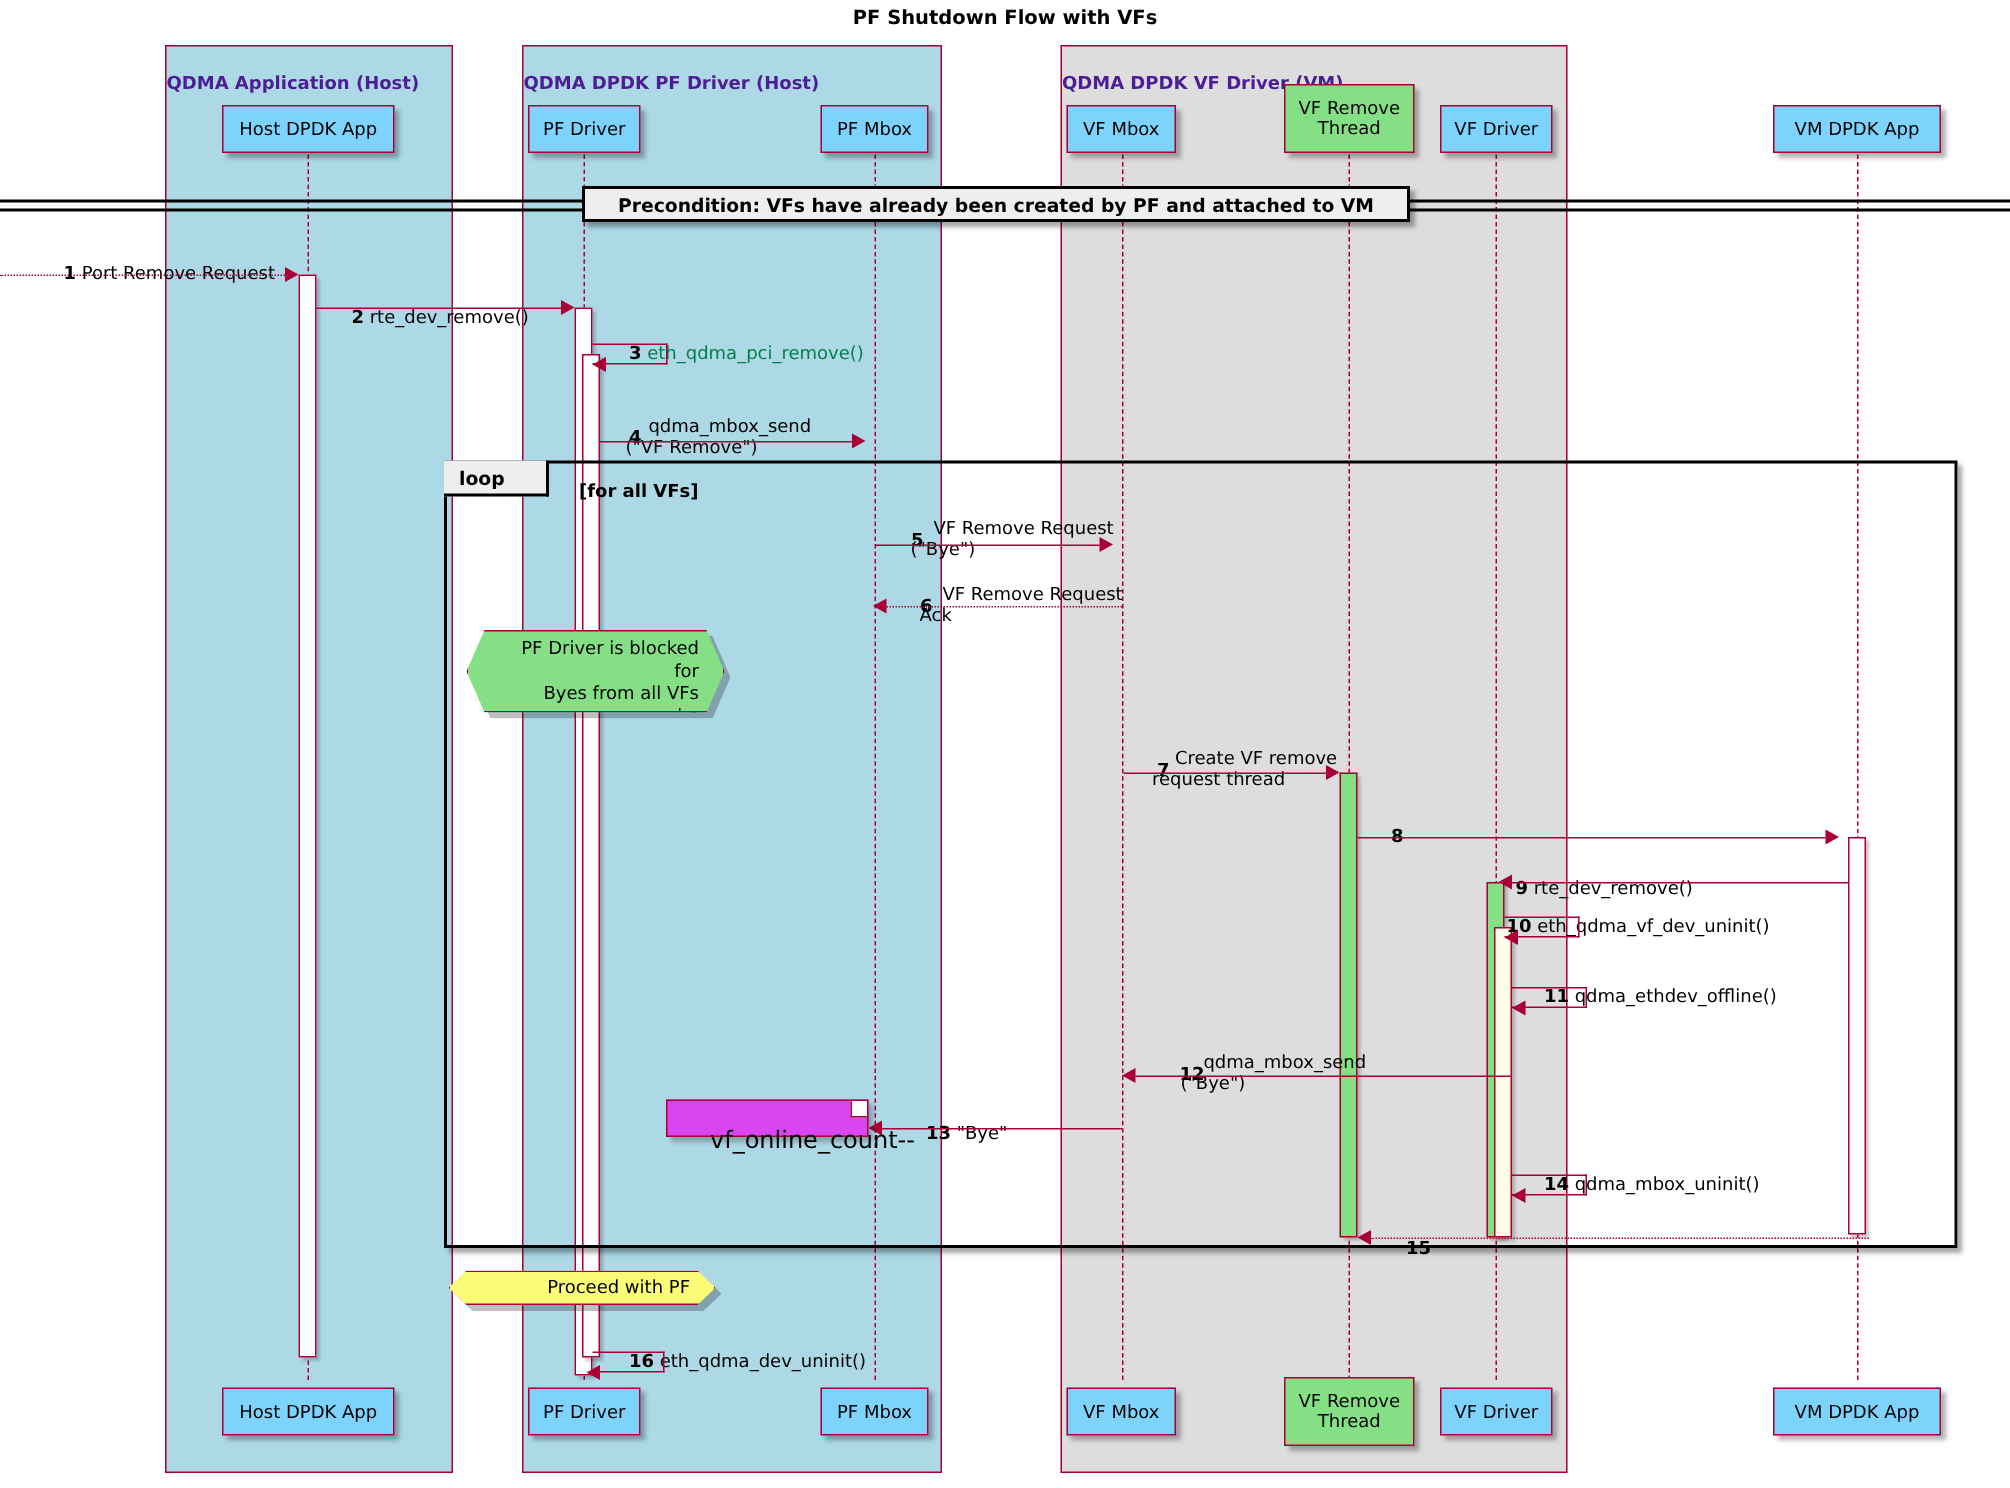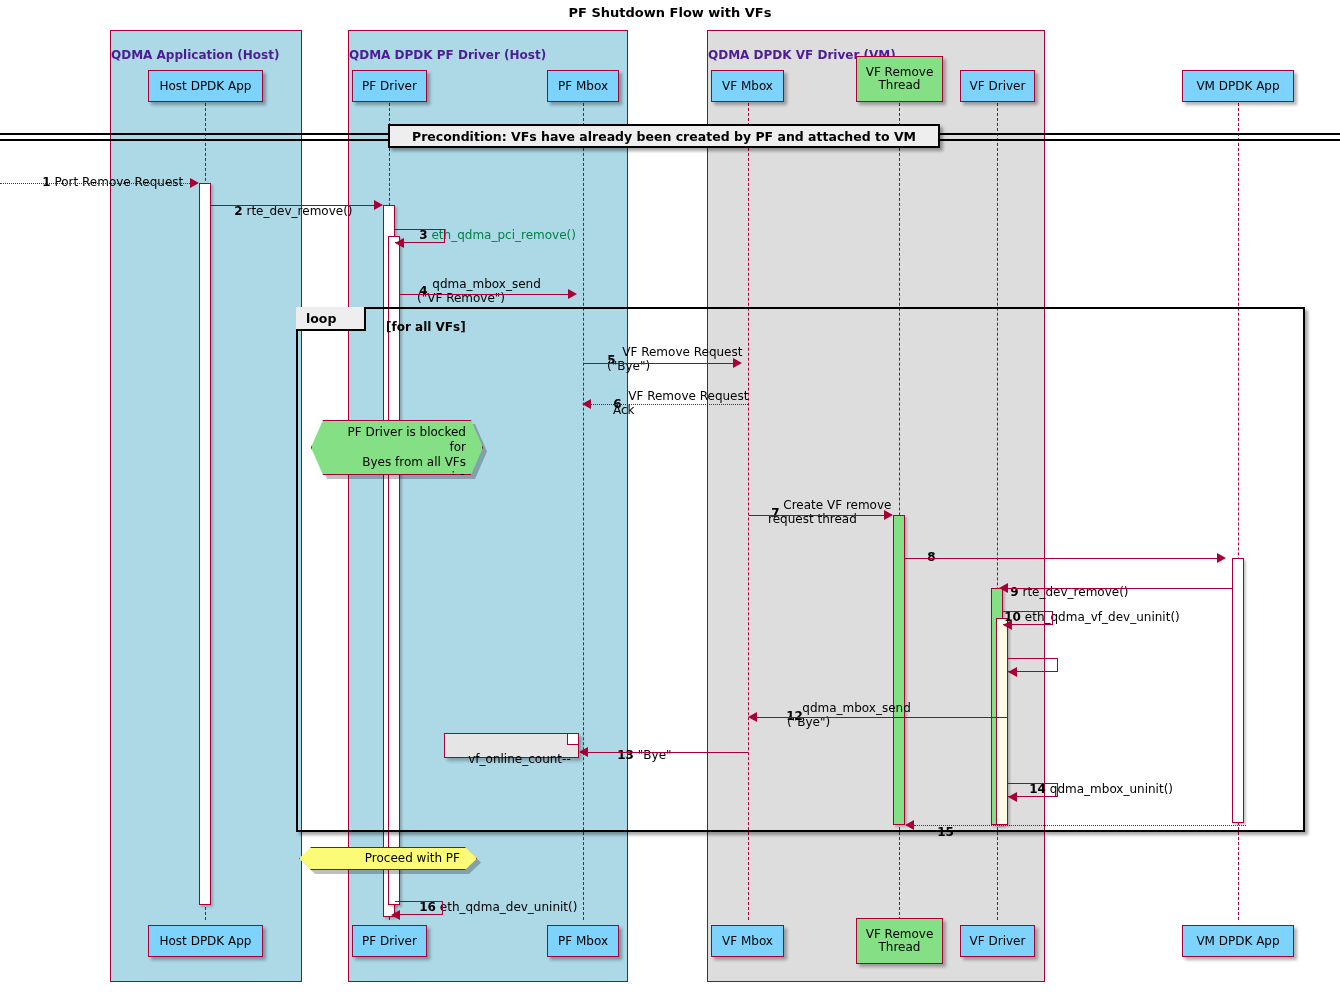--- a/index.html
+++ b/index.html
@@ -109,22 +109,22 @@
     text-align:right;
   }
   .note-hex-shadow{
     position:absolute;background:rgba(0,0,0,0.25);
     clip-path:polygon(12px 0,calc(100% - 12px) 0,100% 50%,calc(100% - 12px) 100%,12px 100%,0 50%);
   }
   .note-hex.yellow{background:#FBFB77;}
 
   .note-fold{
     position:absolute;box-sizing:border-box;
-    background:#e5e5e5;border:1px solid #A80036;color:#000;
-    font-size:12px;line-height:15px;padding:3px 8px;white-space:pre;
+    background:#d946ef;border:1px solid #A80036;color:#000;
+    font-size:16px;line-height:15px;padding:3px 8px;white-space:pre;
     box-shadow:3px 3px 3px rgba(0,0,0,0.25);
   }
   .note-fold .corner{
     position:absolute;right:0;top:0;width:10px;height:10px;
     background:#ffffff;border-left:1px solid #A80036;border-bottom:1px solid #A80036;
   }
 </style>
 </head>
 <body>
 
@@ -250,20 +250,23 @@
   </div>
   <div class="arrow-line" style="left:1008px;top:588px;width:224px;"></div>
   <div class="head-l" style="left:999px;top:583px;"></div>
 
   <div class="msg" style="left:989px;top:596px;">
     <span class="num">10</span><span> </span><span>eth_qdma_vf_dev_uninit()</span>
   </div>
   <div class="selfcall" style="left:1003px;top:611px;width:50px;height:14px;"></div>
   <div class="head-l" style="left:1003px;top:620px;"></div>
 
+  <div class="msg" style="left:1014px;top:643px;">
+    <span class="num">11</span><span> </span><span>qdma_ethdev_offline()</span>
+  </div>
   <div class="selfcall" style="left:1008px;top:658px;width:50px;height:14px;"></div>
   <div class="head-l" style="left:1008px;top:667px;"></div>
 
   <div class="msg" style="left:787px;top:687px;">
     <span>qdma_mbox_send
 ("Bye")</span>
   </div>
   <div class="msg" style="left:771px;top:695px;">
     <span class="num">12</span>
   </div>

